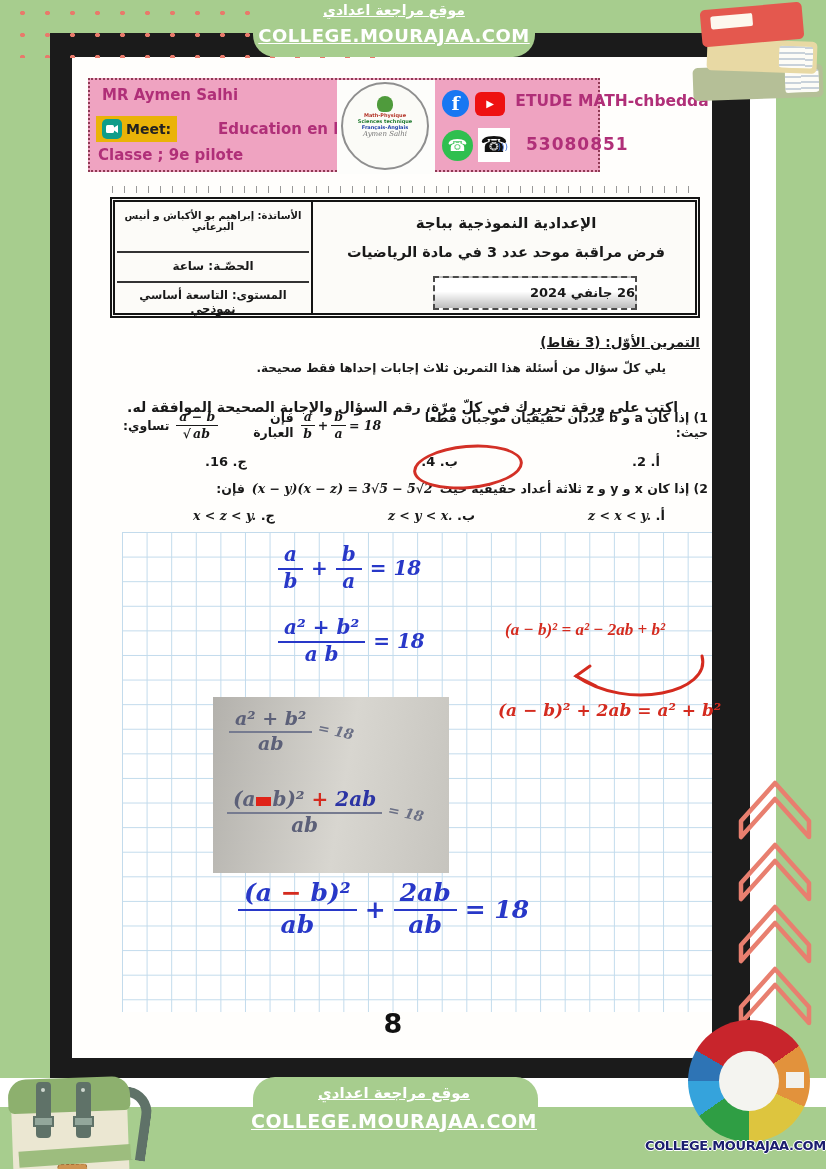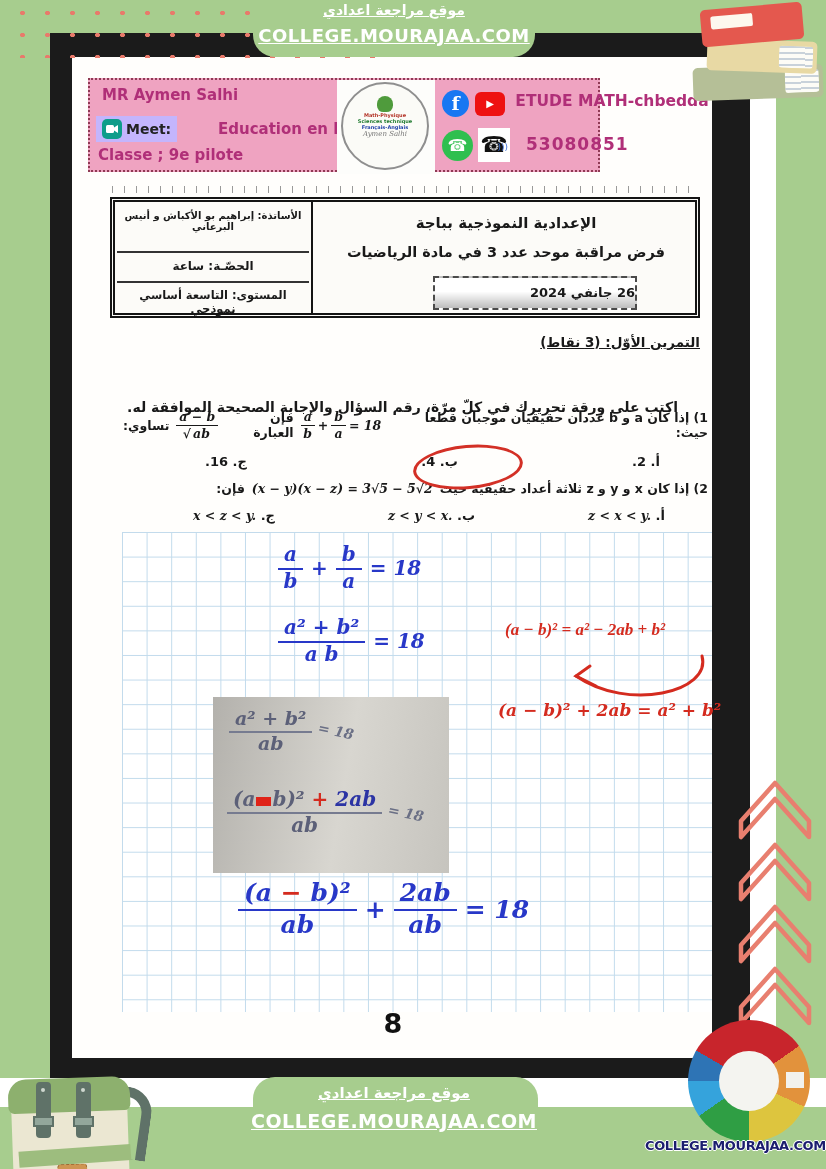--- a/index.html
+++ b/index.html
@@ -30,21 +30,21 @@
           letter-spacing:.5px;text-decoration:underline;z-index:8;}
 
   
   .chev{left:733px;top:775px;z-index:4;}
 
   
   .card{left:88px;top:78px;width:512px;height:94px;background:#efa3c1;border:2px dotted #8f3a55;
         box-sizing:border-box;z-index:9;}
   .card .mag{color:#b02f78;font-weight:bold;}
   .t-name{left:12px;top:6px;font-size:15px;}
-  .meet-chip{left:6px;top:36px;height:26px;background:#c4b5fd;display:flex;align-items:center;gap:4px;
+  .meet-chip{left:6px;top:36px;height:26px;background:#eab308;display:flex;align-items:center;gap:4px;
              padding:0 6px;position:absolute;}
   .meet-ic{width:20px;height:20px;border-radius:5px;background:#0e9d8a;display:flex;align-items:center;justify-content:center;}
   .meet-lbl{color:#222;font-weight:bold;font-size:14px;}
   .meet-val{left:128px;top:40px;font-size:15px;}
   .classe{left:8px;top:66px;font-size:15px;}
   .stamp-strip{left:247px;top:0;width:98px;height:94px;background:#fdfdfb;position:absolute;}
   .stamp{left:251px;top:2px;width:88px;height:88px;border-radius:50%;border:2.5px solid #8f8f8f;
          box-sizing:border-box;background:#fbfbf7;position:absolute;overflow:hidden;text-align:center;}
   .stamp .tree{width:16px;height:16px;background:#4f9b3c;border-radius:50% 50% 40% 40%;margin:12px auto 0;}
   .stamp .sl{font-size:5px;font-weight:bold;line-height:6px;}
@@ -227,20 +227,21 @@
       <div class="h2"></div>
       <div class="cell teachers artext">الأساتذة: إبراهيم بو الأكباش و أنيس البرعاني</div>
       <div class="cell session artext">الحصّـة: ساعة</div>
       <div class="cell level artext">المستوى: التاسعة أساسي نموذجي</div>
       <div class="cell school artext">الإعدادية النموذجية بباجة</div>
       <div class="cell extitle artext">فرض مراقبة موحد عدد 3 في مادة الرياضيات</div>
       <div class="datebox artext">26 جانفي 2024</div>
     </div>
 
     <div class="artext exo-title">التمرين الأوّل: (3 نقاط)</div>
+    <div class="artext exo-l1">يلي كلّ سؤال من أسئلة هذا التمرين ثلاث إجابات إحداها فقط صحيحة.</div>
     <div class="artext exo-l2">اكتب على ورقة تحريرك في كلّ مرّة، رقم السؤال والإجابة الصحيحة الموافقة له.</div>
 
     <div class="artext qline" dir="rtl">
       <span>1) إذا كان a و b عددان حقيقيان موجبان قطعا حيث:</span>
       <span class="math" dir="ltr">
         <span class="fr">
             <span class="n">a</span>
             <span class="d">b</span>
           </span>
         <span>+</span>

